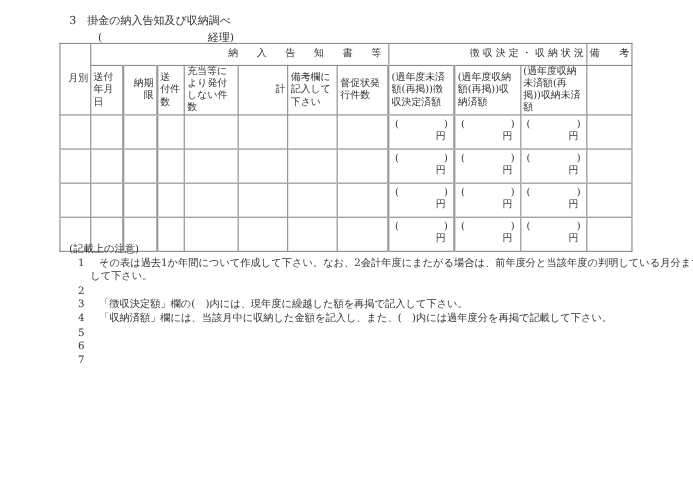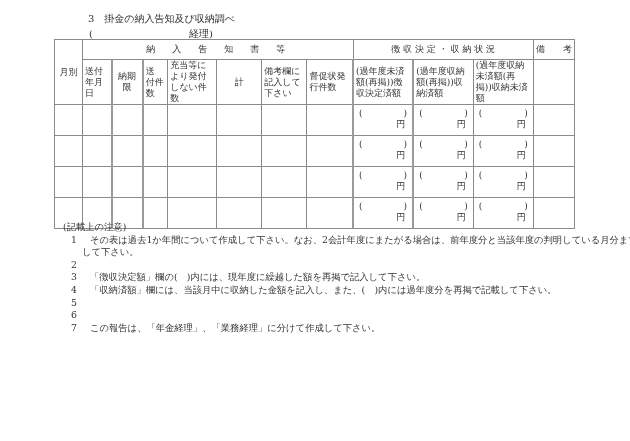--- a/index.html
+++ b/index.html
@@ -2,40 +2,40 @@
 <html><head>
   <meta charset="utf-8">
   <style>
     html, body { margin: 0; padding: 0; background: #ffffff; }
     body {
       width: 630px; height: 441px; position: relative; overflow: hidden;
       font-family: "DejaVu Serif", "Liberation Serif", serif;
       color: #333;
     }
     .abs { position: absolute; white-space: nowrap; }
-    .title { left: 63px; top: 12px; font-size: 10px; margin-left: 25px; }
+    .title { left: 63px; top: 12px; font-size: 10px; }
     .subtitle { left: 89px; top: 27px; font-size: 10px; }
     .subtitle .gap { display: inline-block; width: 48px; }
 
     table.grid {
       position: absolute; left: 54px; top: 39px;
       border-collapse: collapse; table-layout: fixed;
       width: 521px; font-size: 9px; line-height: 11px;
     }
     table.grid td {
       border: 1px solid #8a8a8a; padding: 0 2px; vertical-align: middle;
       overflow: hidden;
     }
     table.grid tr.h1 td { height: 19px; }
     table.grid tr.h2 td { height: 37px; }
     table.grid tr.data td { height: 30px; }
     table.grid tr.data td { border-bottom: 1px dotted #8a8a8a; }
     table.grid tr.data.last td { border-bottom: 1px solid #8a8a8a; }
     .thick { border-left: 2px solid #9a9a9a !important; }
-    .center { text-align: center; }
+    .center { text-align: right; }
     .spaced-s { letter-spacing: 4px; }
     .yen-cell { position: relative; padding: 0 !important; }
     .yen-cell .paren { display: flex; justify-content: space-between; padding: 0 5px 0 5px; font-size: 9px; margin-top: -2px; }
     .yen-cell .yen { text-align: right; padding-right: 7px; font-size: 9px; }
     .notes { left: 63px; top: 221px; font-size: 9.3px; line-height: 12.6px; }
     .notes .note { display: flex; }
     .notes .num { width: 19px; text-align: left; padding-left: 8px; }
     .notes .cont { padding-left: 19px; }
   </style>
 </head>
@@ -235,15 +235,14 @@
       <span>「収納済額」欄には、当該月中に収納した金額を記入し、また、(　)内には過年度分を再掲で記載して下さい。</span>
     </div>
   <div class="note">
       <span class="num">5</span>
     </div>
   <div class="note">
       <span class="num">6</span>
     </div>
   <div class="note">
       <span class="num">7</span>
-      <span>この報告は、「年金経理」、「業務経理」に分けて作成して下さい。</span>
     </div>
 </div>
 
 </body></html>

